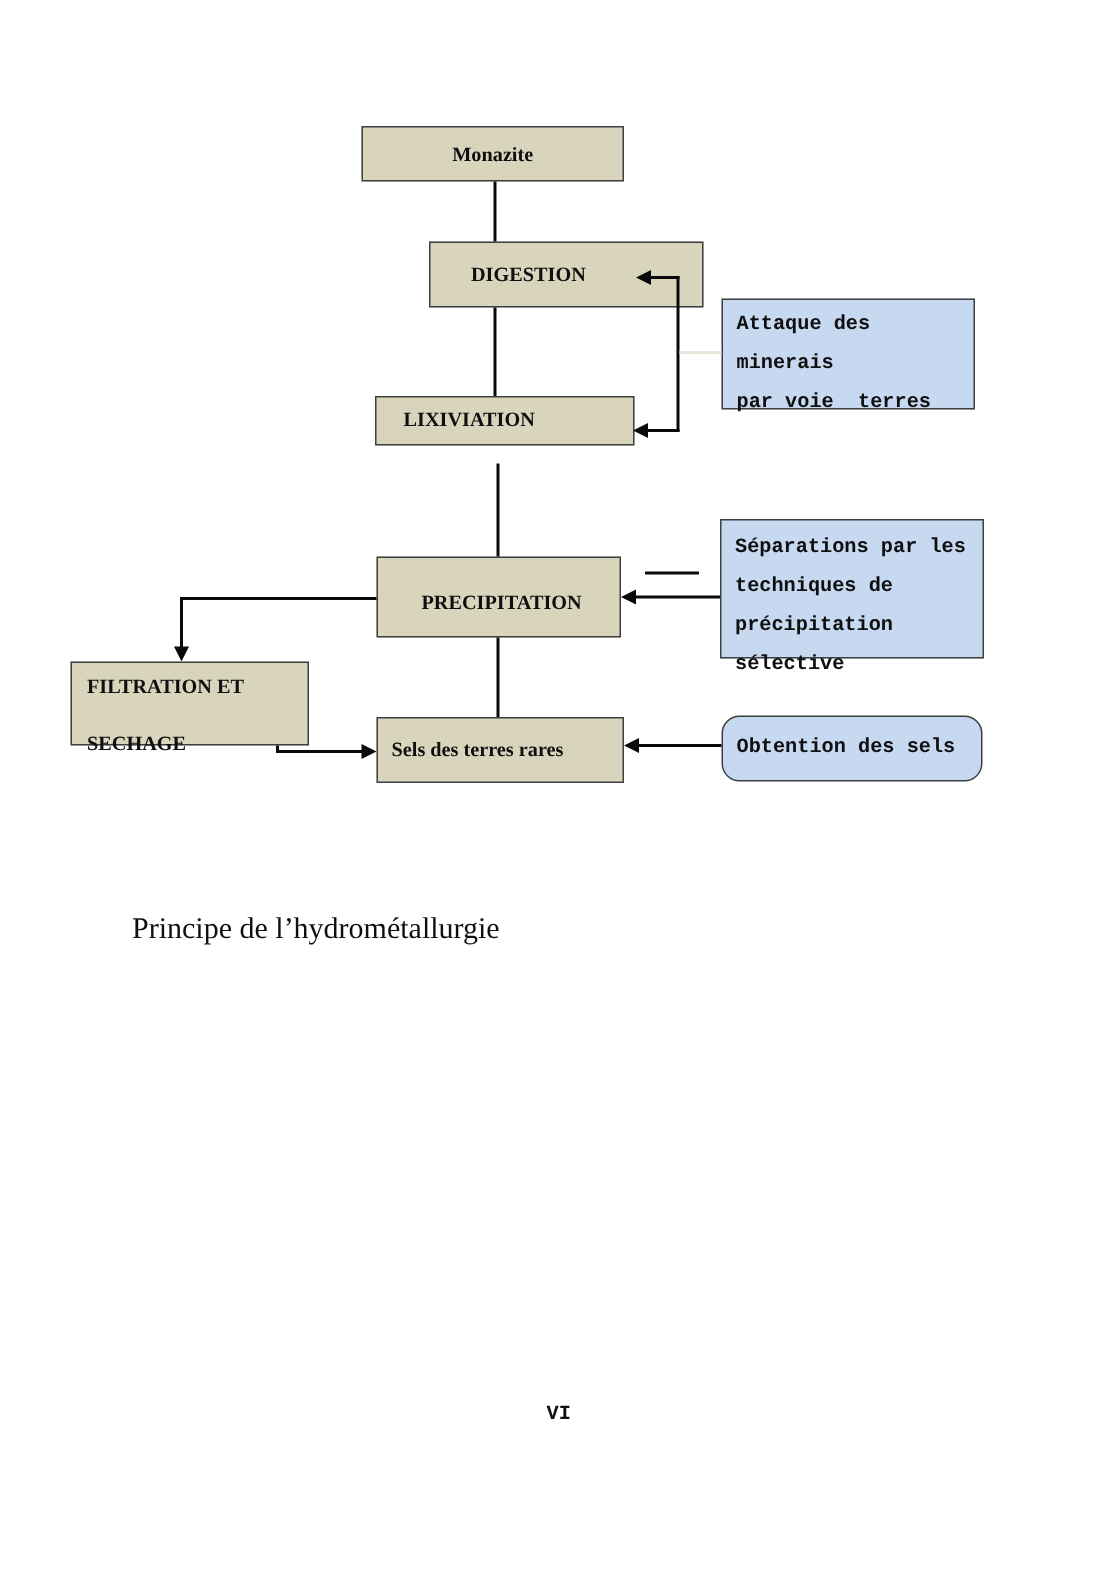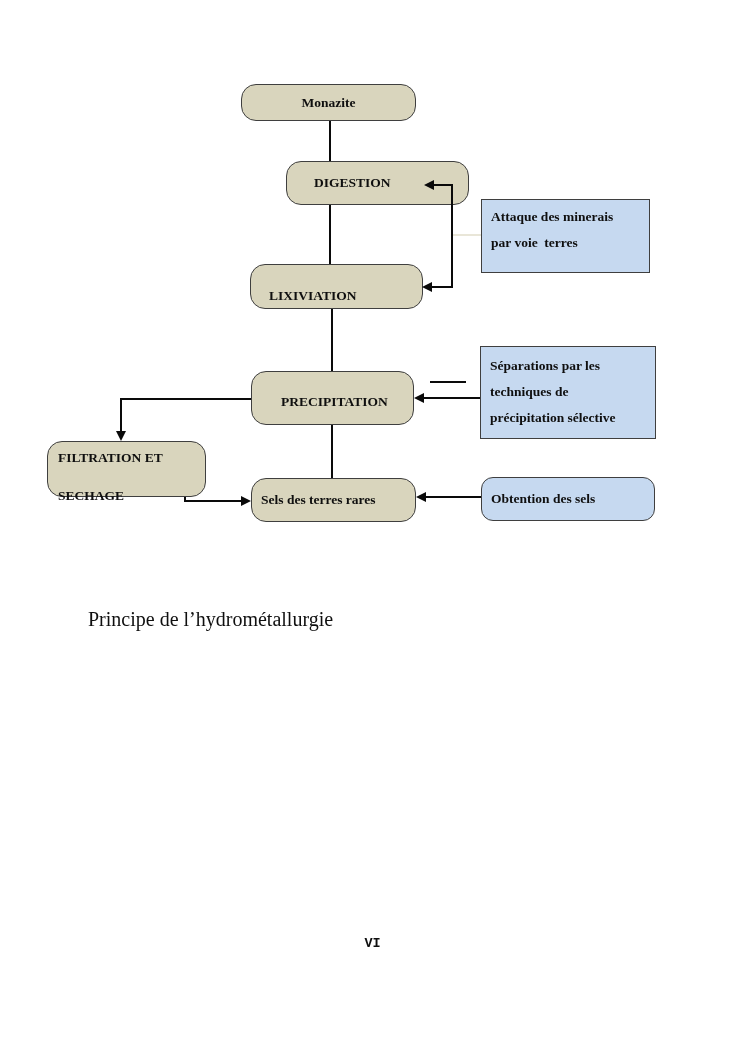--- a/index.html
+++ b/index.html
@@ -22,22 +22,22 @@
   }
   .box{
     position:absolute;
     border:1.5px solid var(--box-border);
     font-size:13.5px;
     line-height:26px;
     display:flex;
     flex-direction:column;
     justify-content:center;
   }
-  .pbox{background:var(--process-fill);border-radius:15px;}
-  .nbox{background:var(--note-fill);}
+  .pbox{background:var(--process-fill);}
+  .nbox{background:var(--note-fill);font-family:Liberation Mono, monospace;}
   .line-h,.line-v{position:absolute;background:var(--line);}
   .line-faint{position:absolute;background:var(--faint);}
   .arr{position:absolute;width:0;height:0;}
   .arr-left{border-top:5px solid transparent;border-bottom:5px solid transparent;border-right:10px solid var(--line);}
   .arr-right{border-top:5px solid transparent;border-bottom:5px solid transparent;border-left:10px solid var(--line);}
   .arr-down{border-left:5px solid transparent;border-right:5px solid transparent;border-top:10px solid var(--line);}
   .pre{white-space:pre-wrap;}
   .caption{
     position:absolute;left:88px;top:608px;
     font-size:20px;font-weight:normal;
@@ -53,21 +53,21 @@
 <div class="page">
 
   <div class="box pbox" style="left:241px;top:84px;width:175px;height:37px;align-items:center;">
     <span>Monazite</span>
   </div>
 
   <div class="box pbox" style="left:242px;top:161px;width:183px;height:44px;padding-left:27px;margin-left:44px;">
     <span>DIGESTION</span>
   </div>
 
-  <div class="box pbox" style="left:250px;top:264px;width:173px;height:45px;padding-left:18px;justify-content:flex-start;padding-top:18px;">
+  <div class="box pbox" style="left:250px;top:264px;width:173px;height:33px;padding-left:18px;justify-content:flex-start;padding-top:2px;">
     <span>LIXIVIATION</span>
   </div>
 
   <div class="box pbox" style="left:251px;top:371px;width:163px;height:54px;padding-left:29px;justify-content:flex-end;padding-bottom:9px;">
     <span>PRECIPITATION</span>
   </div>
 
   <div class="box pbox" style="left:47px;top:441px;width:159px;height:56px;padding-left:10px;justify-content:flex-start;padding-top:3px;gap:12px;">
     <span>FILTRATION ET</span>
     <span>SECHAGE</span>

